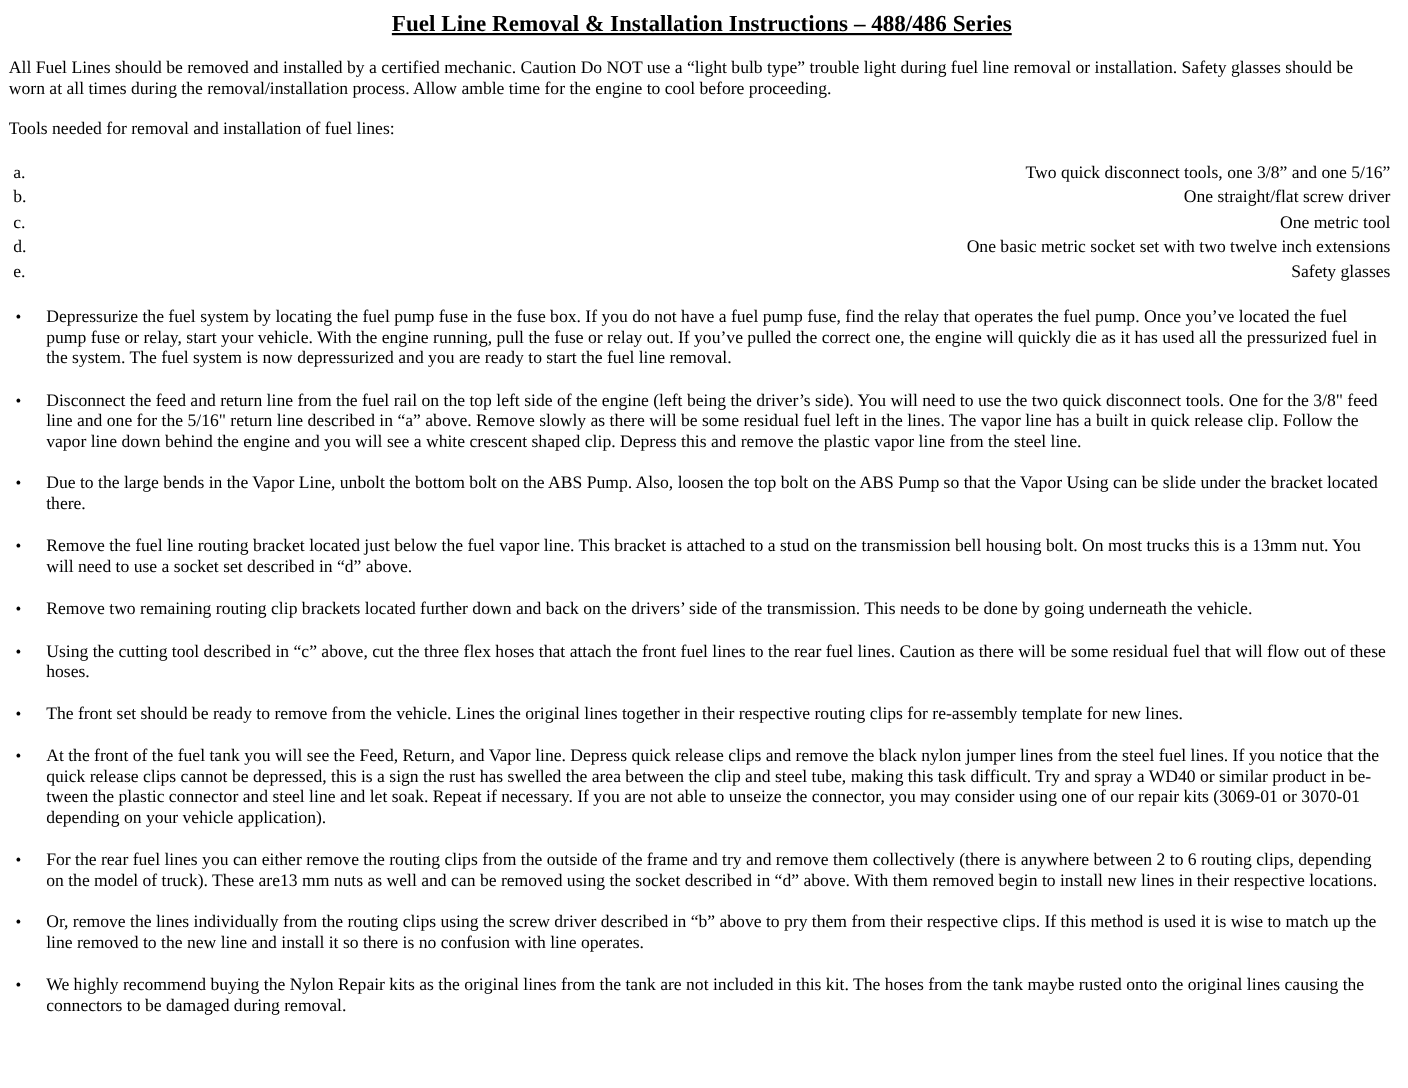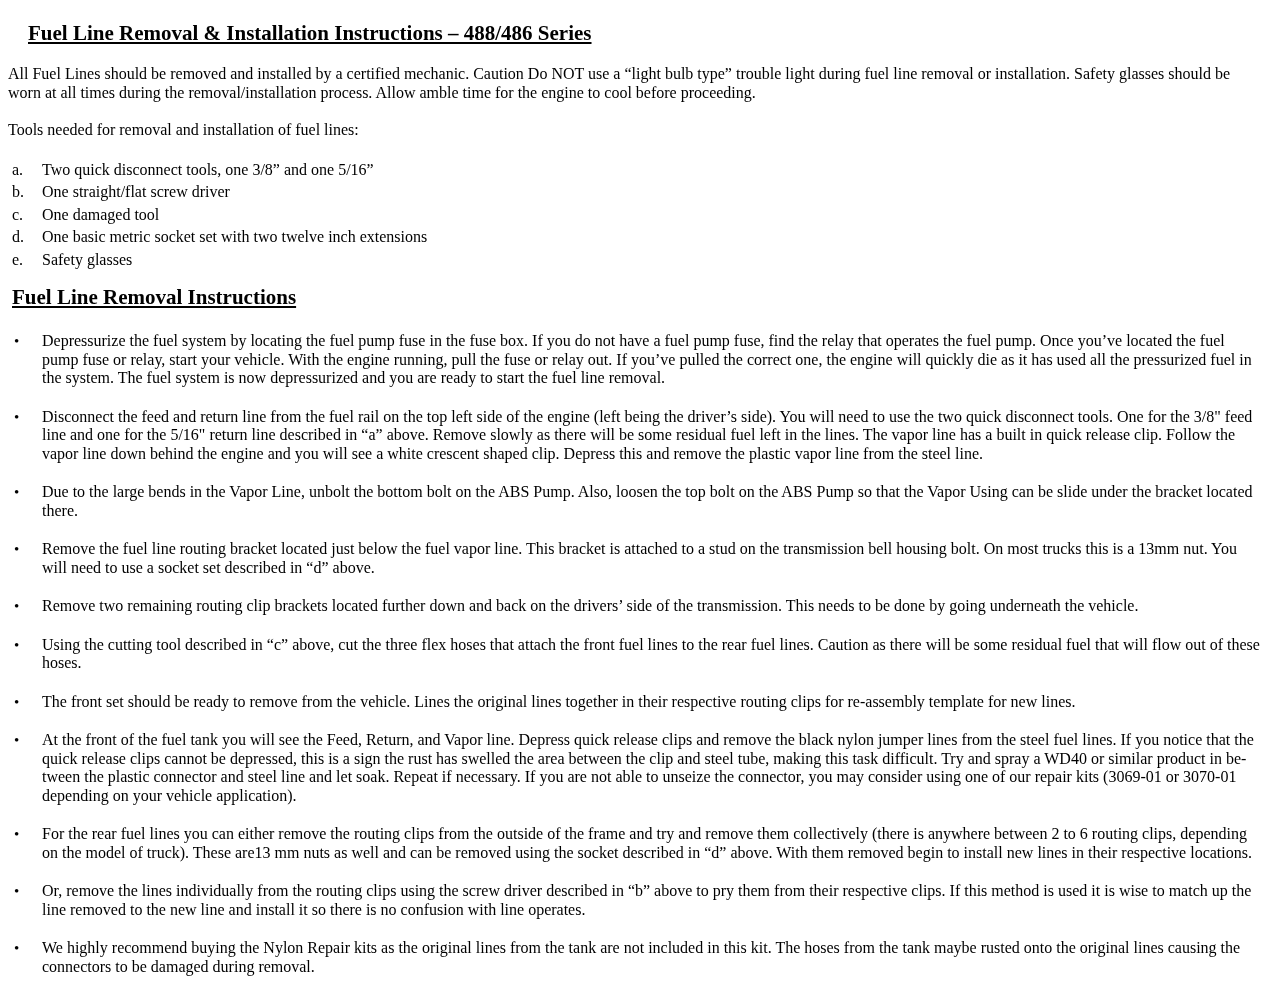--- a/index.html
+++ b/index.html
@@ -16,22 +16,23 @@
     font-family: "Liberation Serif", "DejaVu Serif", serif;
     font-size: 16px;
     line-height: 18.5px;
     text-align: left;
   }
   .doc-title {
     font-size: 21px;
     line-height: 24px;
     font-weight: bold;
     text-decoration: underline;
-    margin: 16px;
+    margin: 4px;
     padding-left: 4px;
+    text-align: center;
   }
   .intro-paragraph {
     margin: 20px 0 16px 0;
   }
   .tools-heading {
     margin: 19px 0 0 0;
   }
   .lettered-list {
     margin-top: 21px;
     padding-left: 4px;
@@ -39,20 +40,21 @@
   .lettered-item {
     display: flex;
     margin-bottom: 4px;
   }
   .lettered-item .letter {
     flex: none;
     width: 30px;
   }
   .lettered-item .item-text {
     flex: 1;
+    text-align: right;
   }
   .section-heading {
     font-size: 21px;
     line-height: 24px;
     font-weight: bold;
     text-decoration: underline;
     margin: 16px 0 0 0;
     padding-left: 4px;
   }
   .bullet-list {
@@ -88,33 +90,32 @@
     <div class="lettered-item">
       <span class="letter">a.</span>
       <span class="item-text">Two quick disconnect tools, one 3/8” and one 5/16”</span>
     </div>
     <div class="lettered-item">
       <span class="letter">b.</span>
       <span class="item-text">One straight/flat screw driver</span>
     </div>
     <div class="lettered-item">
       <span class="letter">c.</span>
-      <span class="item-text">One damaged tool</span>
+      <span class="item-text">One metric tool</span>
     </div>
     <div class="lettered-item">
       <span class="letter">d.</span>
       <span class="item-text">One basic metric socket set with two twelve inch extensions</span>
     </div>
     <div class="lettered-item">
       <span class="letter">e.</span>
       <span class="item-text">Safety glasses</span>
     </div>
   </div>
 
-  <h2 class="section-heading">Fuel Line Removal Instructions</h2>
 
   <div class="bullet-list">
     <div class="bullet-item">
       <span class="bullet">•</span>
       <p class="bullet-text">Depressurize the fuel system by locating the fuel pump fuse in the fuse box. If you do not have a fuel pump fuse, find the relay that operates the fuel pump. Once you’ve located the fuel pump fuse or relay, start your vehicle. With the engine running, pull the fuse or relay out. If you’ve pulled the correct one, the engine will quickly die as it has used all the pressurized fuel in the system. The fuel system is now depressurized and you are ready to start the fuel line removal.</p>
     </div>
     <div class="bullet-item">
       <span class="bullet">•</span>
       <p class="bullet-text">Disconnect the feed and return line from the fuel rail on the top left side of the engine (left being the driver’s side). You will need to use the two quick disconnect tools. One for the 3/8" feed line and one for the 5/16" return line described in “a” above. Remove slowly as there will be some residual fuel left in the lines. The vapor line has a built in quick release clip. Follow the vapor line down behind the engine and you will see a white crescent shaped clip. Depress this and remove the plastic vapor line from the steel line.</p>
     </div>

